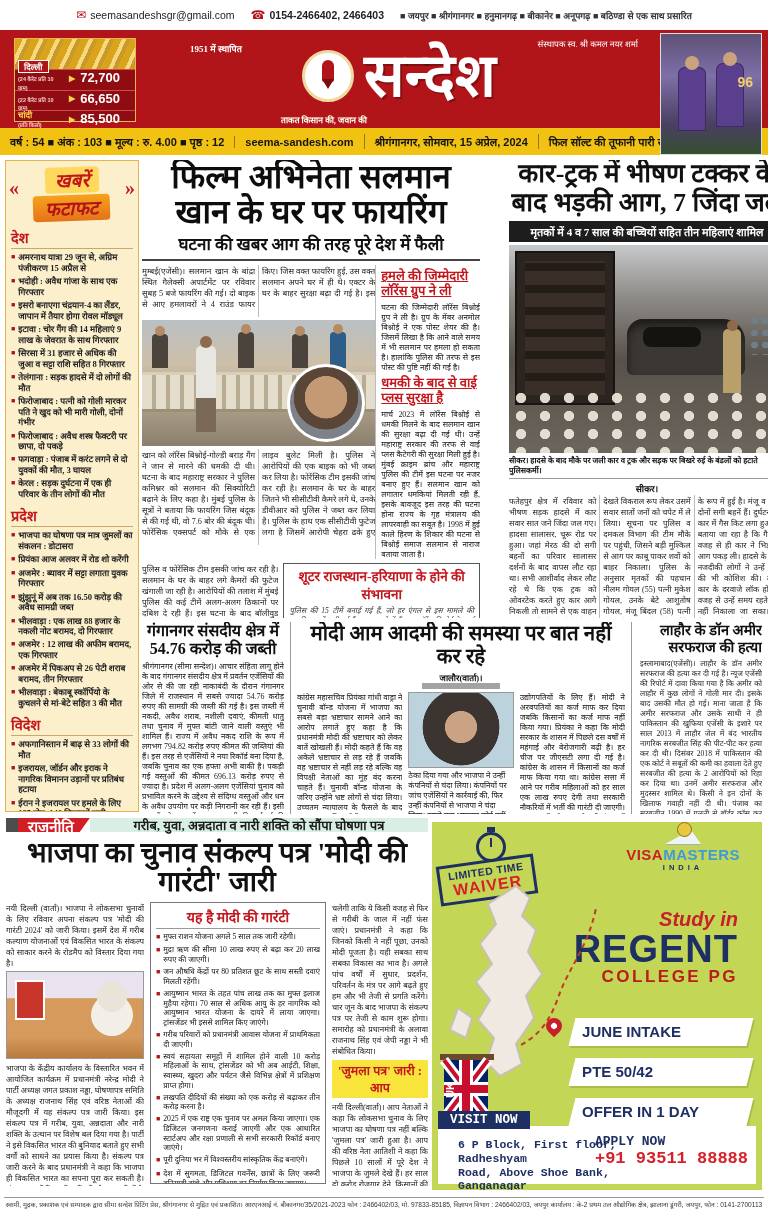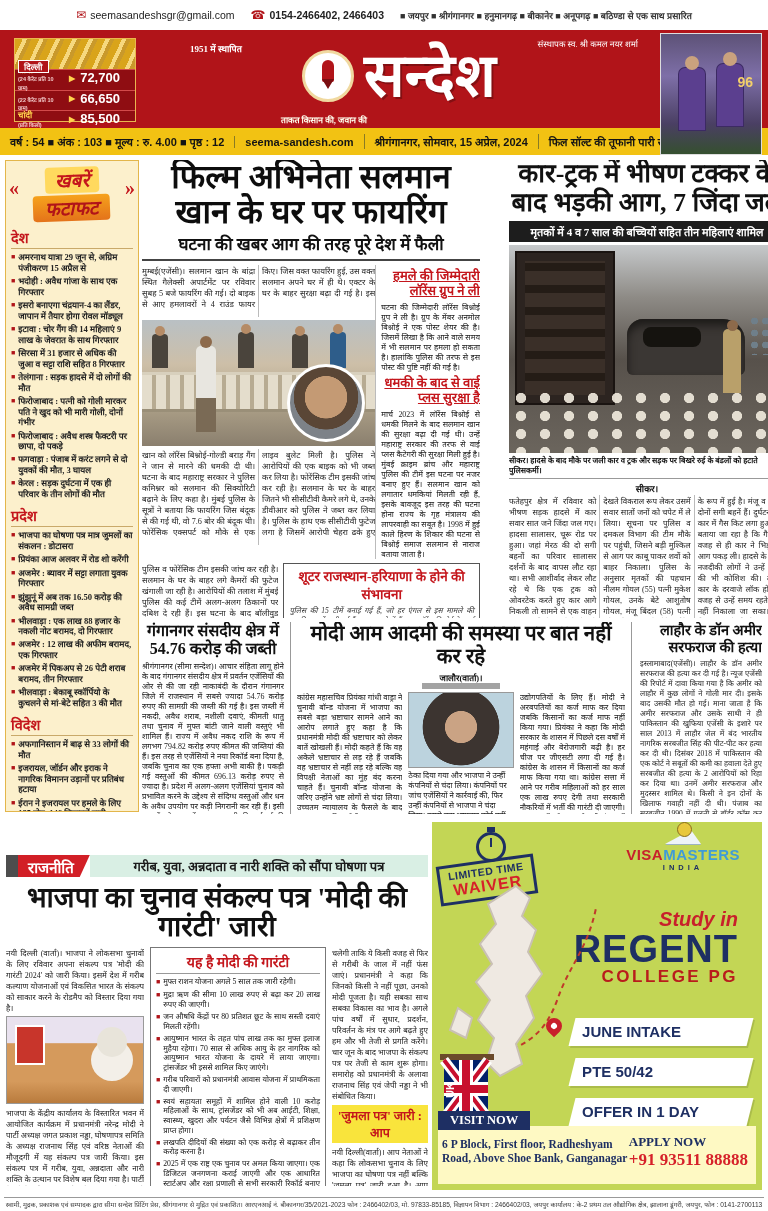--- a/index.html
+++ b/index.html
@@ -75,21 +75,21 @@
   .sb-sec{color:#c4161c;font-weight:bold;font-size:14.5px;border-bottom:1px solid #c9a96a;
           margin:5px 0 3px;padding-bottom:1px;}
   .sb-list{list-style:none;margin:0;padding:0;}
   .sb-list li{display:flex;gap:3px;font-size:8.6px;line-height:1.25;margin-bottom:2.5px;
               font-weight:bold;color:#222;}
   .sq{color:#b11419;font-size:7px;line-height:1.6;}
 
   
   .jtext{text-align:justify;color:#222;}
   .colrule{column-rule:1px solid #bbb;}
-  .redhead{color:#c4161c;font-weight:bold;text-align:right;line-height:1.15;
+  .redhead{color:#c4161c;font-weight:bold;text-align:left;line-height:1.15;
            text-decoration:underline;margin:4px 0 3px;}
 
   
   .salman{position:absolute;left:142px;top:160px;width:338px;height:458px;overflow:hidden;}
   .sal-hl{font-size:33px;font-weight:bold;text-align:center;line-height:1.05;color:#0d0d0d;}
   .sal-sub{font-size:17px;font-weight:bold;text-align:center;border-bottom:2px solid #444;
            padding:3px 0 4px;margin-bottom:4px;}
   .sal-main{display:flex;}
   .sal-left{width:69%;}
   .sal-right{width:31%;border-left:1px solid #bbb;padding-left:5px;box-sizing:border-box;}
@@ -154,21 +154,21 @@
   .mod-cols{display:flex;gap:6px;}
   .mod-col{flex:1;font-size:7.9px;overflow:hidden;height:142px;}
   .pg-photo{height:74px;margin-bottom:2px;border:1px solid #999;
      background:radial-gradient(circle at 50% 46%,#caa384 0 24%,#3c3430 25% 58%,#bcd3de 59%);}
   .lahore{position:absolute;left:640px;top:622px;width:122px;height:192px;overflow:hidden;}
   .lah-hl{font-size:14.5px;font-weight:bold;text-align:right;line-height:1.15;margin-bottom:3px;}
   .lah-body{font-size:7.6px;}
 
   
   .pol{position:absolute;left:6px;top:818px;width:422px;height:368px;overflow:hidden;}
-  .pol-band{display:flex;height:22px;align-items:stretch;margin-top:37px;}
+  .pol-band{display:flex;height:14px;align-items:stretch;}
   .graybox{width:12px;background:#4d4d4d;}
   .pol-tag{background:#d21f26;color:#fff;font-weight:bold;font-size:15px;padding:1px 16px 0 10px;
      clip-path:polygon(0 0,100% 0,86% 100%,0 100%);display:flex;align-items:center;}
   .pol-kick{flex:1;background:#d9efe4;display:flex;align-items:center;justify-content:center;
      font-weight:bold;font-size:13px;color:#1c1c1c;}
   .pol-hl{font-size:28px;font-weight:bold;text-align:center;line-height:1.05;padding:6px 0 5px;}
   .pol-cols{display:flex;gap:6px;height:292px;}
   .pcol1{width:138px;font-size:8px;overflow:hidden;}
   .modi-photo{position:relative;height:86px;margin:3px 0;border:1px solid #999;
      background:linear-gradient(180deg,#e9e2ef 0 30%,#d59a5c 31% 75%,#b97b3d 100%);}
@@ -209,22 +209,22 @@
   .regent{color:#1e2f63;font-weight:bold;font-size:38px;line-height:.95;letter-spacing:1px;}
   .collegepg{color:#b91c1c;font-weight:bold;font-size:17px;letter-spacing:2.5px;}
   .ukmap{position:absolute;left:6px;top:56px;}
   .ad-bars{position:absolute;right:12px;top:196px;width:178px;font-family:"Liberation Sans",sans-serif;}
   .bar{background:#fff;transform:skewX(-14deg);padding:5px 10px;margin-bottom:12px;
        box-shadow:2px 2px 0 rgba(0,0,0,.12);}
   .bar span{display:inline-block;transform:skewX(14deg);color:#1e2f63;font-weight:bold;font-size:15px;}
   .pin{position:absolute;left:-26px;top:0;width:16px;height:16px;background:#c8202b;
        border-radius:50% 50% 50% 0;transform:rotate(-45deg);}
   .pin::after{content:"";position:absolute;left:5px;top:5px;width:6px;height:6px;border-radius:50%;background:#fff;}
-  .ad-bottom{position:absolute;left:6px;right:6px;bottom:6px;background:#fef9c3;height:58px;
-     font-family:Liberation Serif, serif;padding:6px 4px;box-sizing:border-box;}
+  .ad-bottom{position:absolute;left:6px;right:6px;bottom:6px;background:#ffffff;height:58px;
+     font-family:Liberation Mono, monospace;padding:6px 20px;box-sizing:border-box;}
   .visit{position:absolute;top:-15px;left:0;background:#1e2f63;color:#fff;font-weight:bold;
      font-size:12.5px;padding:2px 12px;}
   .addr{color:#1e2f63;font-weight:bold;font-size:11.5px;line-height:1.2;width:200px;margin-top:6px;}
   .apply{position:absolute;right:8px;top:8px;text-align:left;}
   .applylab{color:#1e2f63;font-weight:bold;font-size:13px;}
   .applyph{color:#d6212a;font-weight:bold;font-size:17px;}
 
   
   .footer{position:absolute;left:4px;right:4px;bottom:2px;border-top:1px solid #999;
      font-size:6.6px;color:#333;text-align:center;padding-top:2px;

